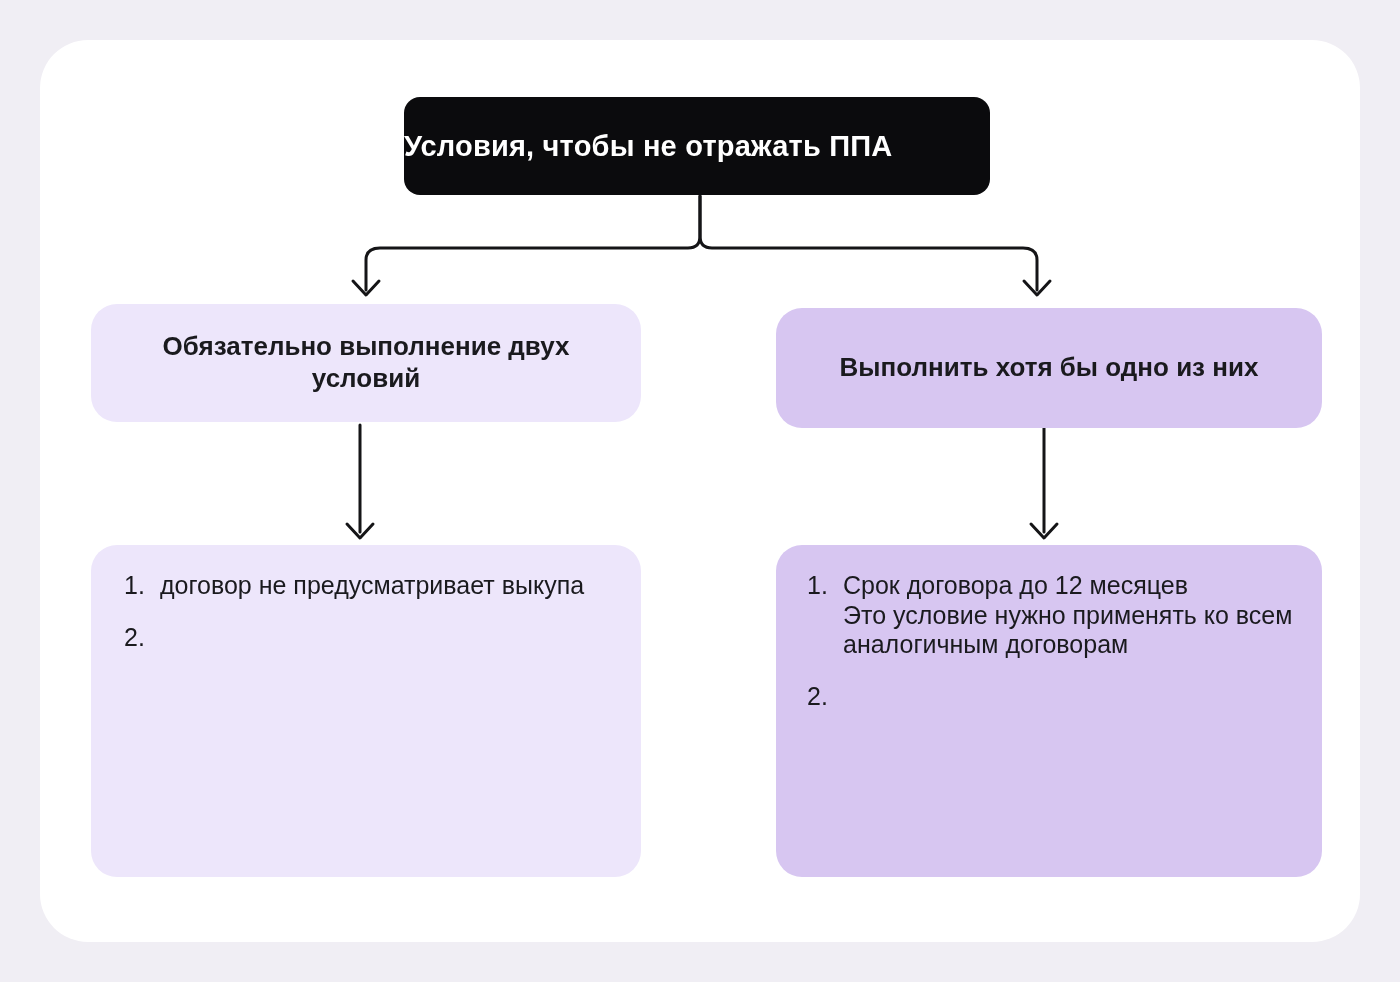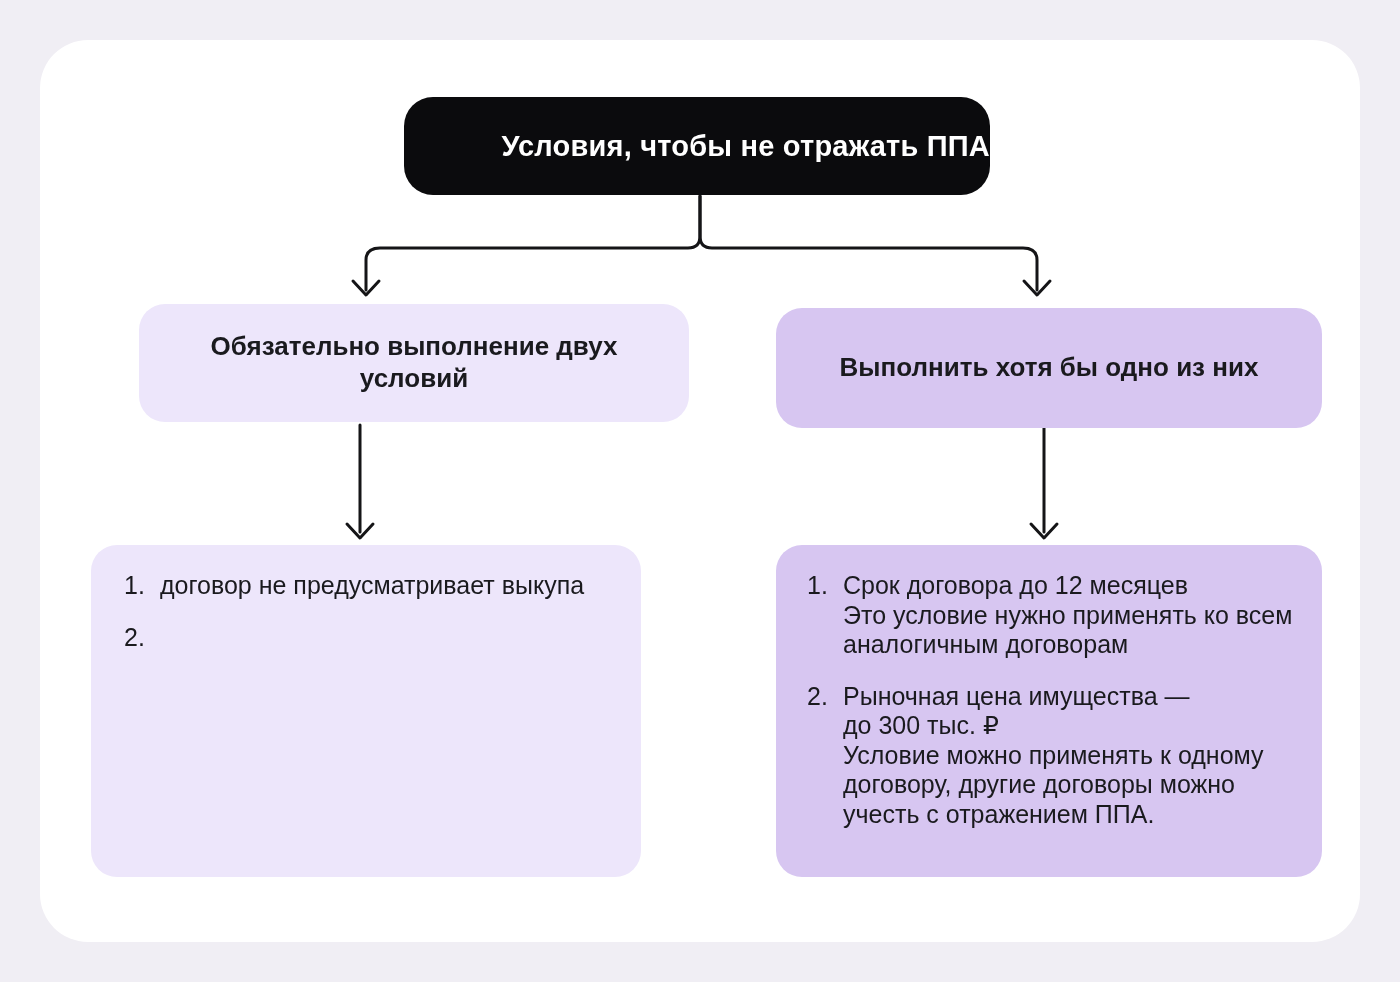--- a/index.html
+++ b/index.html
@@ -32,25 +32,25 @@
     stroke: #151517;
     stroke-width: 3;
     stroke-linecap: round;
     stroke-linejoin: round;
   }
   .title-node {
     position: absolute;
     left: 404px; top: 97px;
     width: 586px; height: 98px;
     background: #0b0b0d;
-    border-radius: 29px;
+    border-radius: 16px;
     color: #ffffff;
     display: flex;
     align-items: center;
-    justify-content: flex-end;
+    justify-content: flex-start;
     font-size: 29px;
     font-weight: bold;
     letter-spacing: 0.2px;
   }
   .node {
     position: absolute;
     border-radius: 26px;
     color: #1a1a1e;
     box-sizing: border-box;
   }
@@ -60,21 +60,21 @@
     display: flex;
     align-items: center;
     justify-content: center;
     text-align: center;
     font-weight: bold;
     font-size: 26px;
     line-height: 1.22;
     white-space: pre-line;
     padding: 0 40px;
   }
-  .branch-left  { left: 91px;  top: 304px; width: 550px; height: 118px; margin-left: 48px; }
+  .branch-left  { left: 91px;  top: 304px; width: 550px; height: 118px; }
   .branch-right { left: 776px; top: 308px; width: 546px; height: 120px; }
   .cond-left  { left: 91px;  top: 545px; width: 550px; height: 332px; padding: 26px 26px 0 33px; }
   .cond-right { left: 776px; top: 545px; width: 546px; height: 332px; padding: 26px 24px 0 31px; }
   .cond-list { display: flex; flex-direction: column; gap: 22px; }
   .cond-item {
     display: flex;
     align-items: flex-start;
     font-size: 25px;
     line-height: 1.18;
   }
@@ -138,22 +138,17 @@
   <div class="node purple cond-right">
     <div class="cond-list">
       <div class="cond-item">
         <span class="num">1.</span>
         <span class="txt">Срок договора до 12 месяцев
 Это условие нужно применять ко всем
 аналогичным договорам</span>
       </div>
       <div class="cond-item">
         <span class="num">2.</span>
-        <span class="txt">Рыночная цена имущества —
-до 300 тыс. ₽
-Условие можно применять к одному
-договору, другие договоры можно
-учесть с отражением ППА.</span>
       </div>
     </div>
   </div>
 
 </div>
 
 </body></html>

